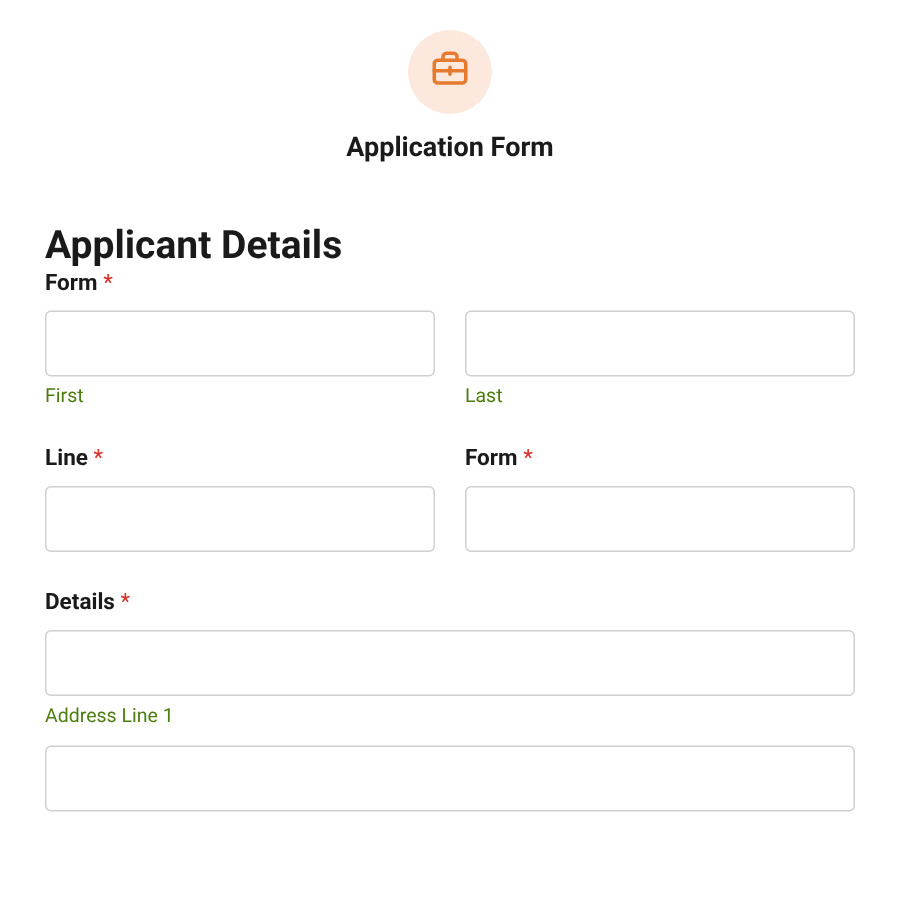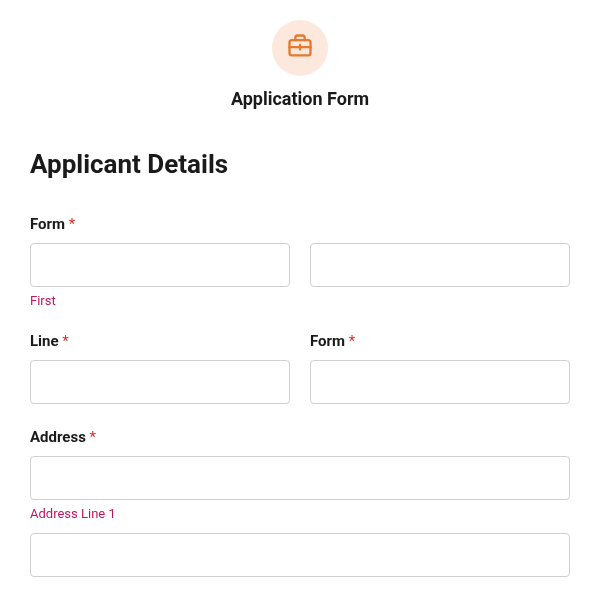--- a/index.html
+++ b/index.html
@@ -42,21 +42,20 @@
     }
     .form-title {
       font-size: 18px;
       font-weight: 700;
       color: #1a1a1a;
     }
     .section-heading {
       font-size: 26px;
       font-weight: 700;
       color: #1a1a1a;
-      margin-bottom: 36px;
     }
     .field-group {
       margin-bottom: 24px;
     }
     .field-label {
       display: block;
       font-size: 15px;
       font-weight: 700;
       color: #1a1a1a;
       margin-bottom: 10px;
@@ -76,21 +75,21 @@
       width: 100%;
       height: 44px;
       border: 1px solid #cfcfcf;
       border-radius: 4px;
       padding: 0 12px;
       font-size: 15px;
       background: #fff;
     }
     .sublabel {
       font-size: 13px;
-      color: #be185d;
+      color: #4d7c0f;
       margin-top: 6px;
     }
     .address-line {
       margin-bottom: 12px;
     }
   </style>
 </head>
 <body>
 
 <div class="container">
@@ -116,20 +115,21 @@
       <span>Form</span>
       <span class="required">*</span>
     </label>
     <div class="row">
       <div class="col">
         <input type="text" class="input" value="" style="">
         <div class="sublabel">First</div>
       </div>
       <div class="col">
         <input type="text" class="input" value="" style="">
+        <div class="sublabel">Last</div>
       </div>
     </div>
   </div>
 
   <div class="row">
     <div class="col field-group">
       <label class="field-label">
         <span>Line</span>
         <span class="required">*</span>
       </label>
@@ -139,21 +139,21 @@
       <label class="field-label">
         <span>Form</span>
         <span class="required">*</span>
       </label>
       <input type="text" class="input" value="" style="">
     </div>
   </div>
 
   <div class="field-group">
     <label class="field-label">
-      <span>Address</span>
+      <span>Details</span>
       <span class="required">*</span>
     </label>
     <div class="address-line">
       <input type="text" class="input" value="" style="">
       <div class="sublabel">Address Line 1</div>
     </div>
     <div class="address-line">
       <input type="text" class="input" value="" style="">
     </div>
   </div>

